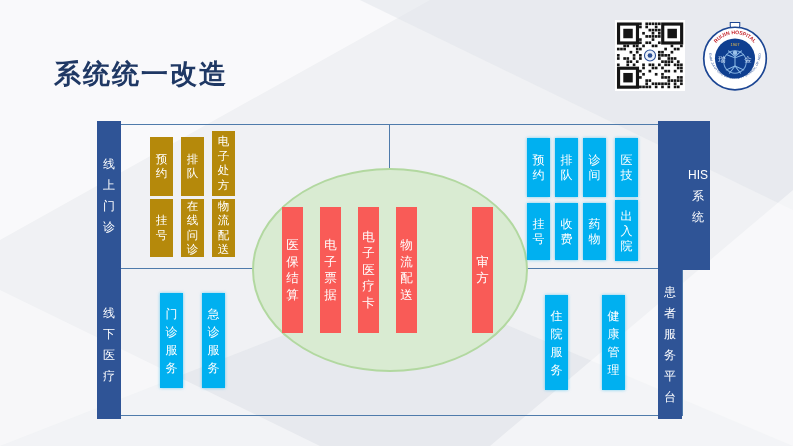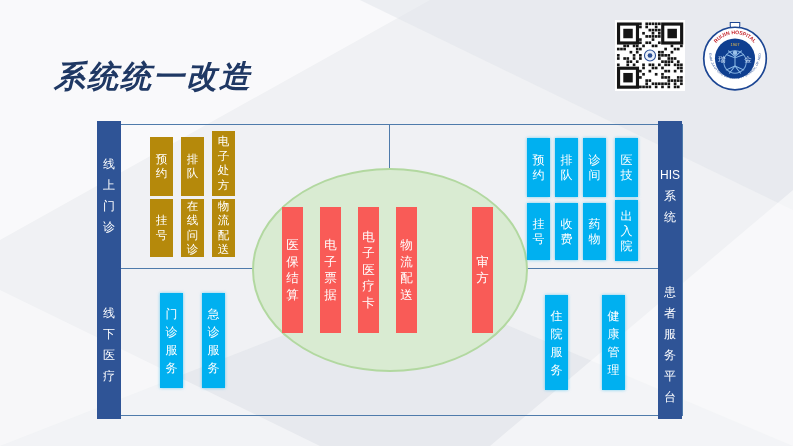--- a/index.html
+++ b/index.html
@@ -13,43 +13,42 @@
   
   .facet{position:absolute;z-index:0;pointer-events:none;}
   .fa1{left:0;top:0;width:430px;height:240px;background:rgba(255,255,255,.6);clip-path:polygon(0 0,100% 0,0 100%);}
   .fa2{left:360px;top:0;width:433px;height:210px;background:rgba(223,227,233,.5);clip-path:polygon(0 0,100% 0,100% 100%);}
   .fa3{left:0;top:285px;width:793px;height:161px;background:rgba(222,225,231,.5);clip-path:polygon(0 100%,52% 0,100% 100%);}
   .fa4{left:490px;top:190px;width:303px;height:256px;background:rgba(255,255,255,.5);clip-path:polygon(100% 0,0 100%,100% 100%);}
   .fa5{left:0;top:290px;width:320px;height:156px;background:rgba(255,255,255,.45);clip-path:polygon(0 0,100% 100%,0 100%);}
 
   .page-title{
     position:absolute;left:54px;top:56px;z-index:2;
-    font-size:31px;font-weight:bold;letter-spacing:2px;
+    font-size:27px;font-weight:bold;letter-spacing:2px;
     color:var(--c-title-text,#1F3864);
-    font-style:italic;
   }
 
   
   .qr{position:absolute;left:615px;top:20px;width:70px;height:71px;z-index:2;background:#fff;}
   .logo{position:absolute;left:701px;top:20px;width:68px;height:73px;z-index:2;}
 
   
   .frame{position:absolute;left:97px;top:124px;width:584px;height:290px;z-index:1;
     border:1px solid var(--c-frame-line,#4f7bab);}
   .hline{position:absolute;left:121px;top:268px;width:537px;height:0;z-index:1;
     border-top:1px solid var(--c-frame-line,#4f7bab);}
   .vline{position:absolute;left:389px;top:124px;width:0;height:145px;z-index:1;
     border-left:1px solid var(--c-frame-line,#4f7bab);}
 
   
   .rail{position:absolute;width:24px;height:149px;z-index:3;
     background:var(--c-sidebar-blue,#2F5496);color:#fff;font-size:12px;}
   .rail-lt{left:97px;top:121px;}
   .rail-lb{left:97px;top:270px;}
-  .rail-rt{left:658px;top:121px;}
+  .rail-rt{left:658px;top:121px;padding-left:28px;}
   .rail-rb{left:658px;top:270px;}
   .rail.vt{gap:9px;}
 
   
   .vt{display:flex;flex-direction:column;align-items:center;justify-content:center;}
   .vt span{display:block;line-height:1;text-align:center;white-space:nowrap;}
 
   
   .bar{position:absolute;z-index:3;color:#fff;width:23px;}
   .bar.vt{gap:3px;}

